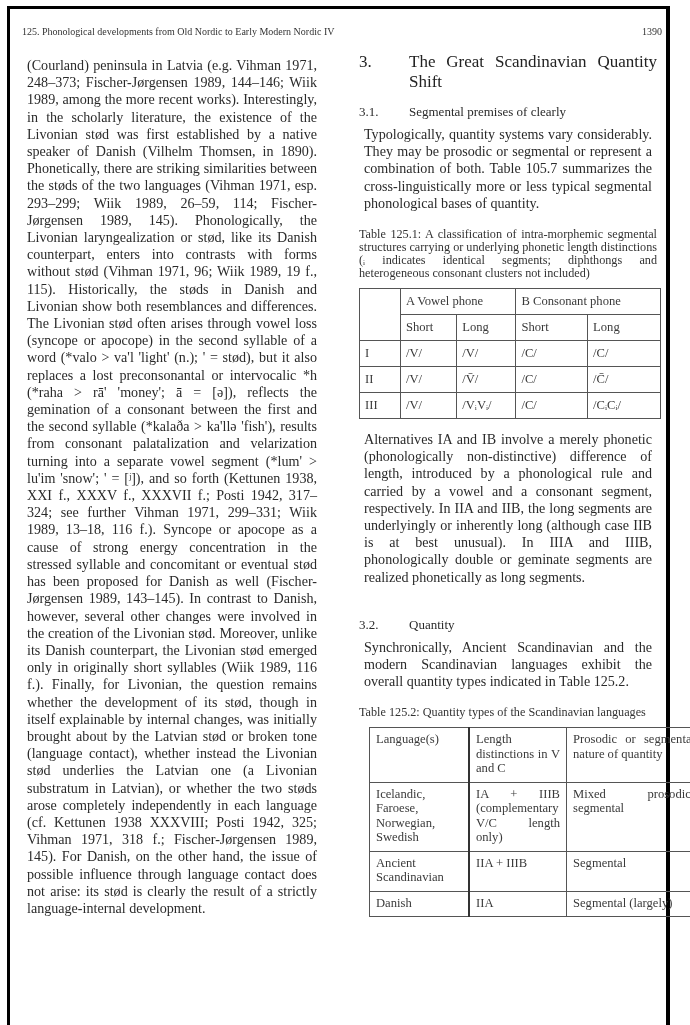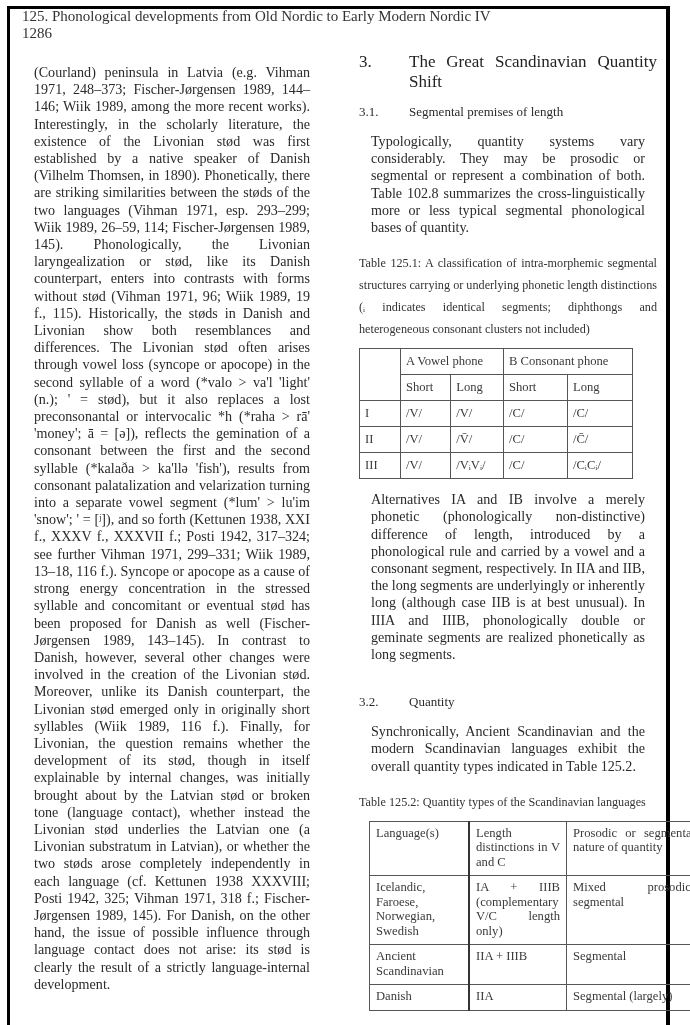--- a/index.html
+++ b/index.html
@@ -1,62 +1,62 @@
 <!DOCTYPE html>
 <html><head>
 <meta charset="utf-8">
 <style>
   html, body { margin: 0; padding: 0; background: #ffffff; }
   body { width: 690px; height: 1025px; position: relative; overflow: hidden;
          font-family: "Liberation Serif", "DejaVu Serif", serif; color: #2a2a2a; }
   .frame { position: absolute; left: 7px; top: 6px; width: 663px; height: 1025px;
            border-left: 3px solid #000; border-top: 3px solid #000; border-right: 4px solid #000; box-sizing: border-box; }
-  .running-head { position: absolute; top: 8px; left: 22px; right: 28px; font-size: 15px; display: flex; justify-content: space-between; color: #333; flex-direction: column; }
+  .running-head { position: absolute; top: 26px; left: 22px; right: 28px; font-size: 10px; display: flex; justify-content: space-between; color: #333; }
   .col { position: absolute; top: 52px; font-size: 14.1px; line-height: 17.2px; text-align: justify; hyphens: manual; }
   .col-left { left: 22px; width: 300px; }
   .col-right { left: 359px; width: 298px; }
-  .col p { margin: 12px; }
+  .col p { margin: 5px; }
   .h-num { display: inline-block; width: 50px; vertical-align: top; }
   .sec-title { font-size: 17px; line-height: 20px; display: flex; margin-bottom: 11px; color: #222; }
   .sec-title .t { flex: 1; }
   .sub-title { font-size: 13px; line-height: 18px; display: flex; margin-bottom: 4px; }
-  .caption { font-size: 12.2px; line-height: 22px; text-align: justify; margin-top: 16px; color: #333; }
+  .caption { font-size: 12.2px; line-height: 13px; text-align: justify; margin-top: 16px; color: #333; }
   table { border-collapse: collapse; font-size: 12.6px; color: #3a3a3a; }
-  .t1 { margin-top: 8px; width: 274px; }
+  .t1 { margin-top: 8px; width: 302px; }
   .t1 td, .t1 th { border: 1px solid #555; font-weight: normal; text-align: left; padding: 3px 5px; height: 19px; }
   .t1 .rl { width: 30px; }
   .t2 { margin-top: 8px; margin-left: 10px; width: 333px; }
   .t2 td { border: 1px solid #555; vertical-align: top; padding: 4px 6px 6px 6px; line-height: 14.5px; }
   .t2 td.c1 { width: 86px; } .t2 td.c2 { width: 84px; border-left: 2px solid #333; }
   .para-gap { margin-top: 12px !important; }
 </style>
 </head>
 <body>
 
 <div class="frame"></div>
 
 <div class="running-head">
   <span>125. Phonological developments from Old Nordic to Early Modern Nordic IV</span>
-  <span>1286</span>
+  <span>1390</span>
 </div>
 
 <div class="col col-left">
   <p>(Courland) peninsula in Latvia (e.g. Vihman 1971, 248–373; Fischer-Jørgensen 1989, 144–146; Wiik 1989, among the more recent works). Interestingly, in the scholarly literature, the existence of the Livonian stød was first established by a native speaker of Danish (Vilhelm Thomsen, in 1890). Phonetically, there are striking similarities between the støds of the two languages (Vihman 1971, esp. 293–299; Wiik 1989, 26–59, 114; Fischer-Jørgensen 1989, 145). Phonologically, the Livonian laryngealization or stød, like its Danish counterpart, enters into contrasts with forms without stød (Vihman 1971, 96; Wiik 1989, 19 f., 115). Historically, the støds in Danish and Livonian show both resemblances and differences. The Livonian stød often arises through vowel loss (syncope or apocope) in the second syllable of a word (*valo &gt; va'l 'light' (n.); ' = stød), but it also replaces a lost preconsonantal or intervocalic *h (*raha &gt; rā' 'money'; ā = [ə]), reflects the gemination of a consonant between the first and the second syllable (*kalaða &gt; ka'llə 'fish'), results from consonant palatalization and velarization turning into a separate vowel segment (*lum' &gt; lu'im 'snow'; ' = [ʲ]), and so forth (Kettunen 1938, XXI f., XXXV f., XXXVII f.; Posti 1942, 317–324; see further Vihman 1971, 299–331; Wiik 1989, 13–18, 116 f.). Syncope or apocope as a cause of strong energy concentration in the stressed syllable and concomitant or eventual stød has been proposed for Danish as well (Fischer-Jørgensen 1989, 143–145). In contrast to Danish, however, several other changes were involved in the creation of the Livonian stød. Moreover, unlike its Danish counterpart, the Livonian stød emerged only in originally short syllables (Wiik 1989, 116 f.). Finally, for Livonian, the question remains whether the development of its stød, though in itself explainable by internal changes, was initially brought about by the Latvian stød or broken tone (language contact), whether instead the Livonian stød underlies the Latvian one (a Livonian substratum in Latvian), or whether the two støds arose completely independently in each language (cf. Kettunen 1938 XXXVIII; Posti 1942, 325; Vihman 1971, 318 f.; Fischer-Jørgensen 1989, 145). For Danish, on the other hand, the issue of possible influence through language contact does not arise: its stød is clearly the result of a strictly language-internal development.</p>
 </div>
 
 <div class="col col-right">
   <div class="sec-title">
     <span class="h-num">3.</span>
     <span class="t">The Great Scandinavian Quantity Shift</span>
   </div>
   <div class="sub-title">
     <span class="h-num">3.1.</span>
-    <span>Segmental premises of length</span>
+    <span>Segmental premises of clearly</span>
   </div>
-  <p>Typologically, quantity systems vary considerably. They may be prosodic or segmental or represent a combination of both. Table 102.8 summarizes the cross-linguistically more or less typical segmental phonological bases of quantity.</p>
+  <p>Typologically, quantity systems vary considerably. They may be prosodic or segmental or represent a combination of both. Table 105.7 summarizes the cross-linguistically more or less typical segmental phonological bases of quantity.</p>
 
   <div class="caption">Table 125.1: A classification of intra-morphemic segmental structures carrying or underlying phonetic length distinctions (ᵢ indicates identical segments; diphthongs and heterogeneous consonant clusters not included)</div>
   <table class="t1">
     <tbody>
         <tr>
       <th class="rl" rowspan="2"></th>
       <th colspan="2">A Vowel phone</th>
       <th colspan="2">B Consonant phone</th>
     </tr>
     <tr>

